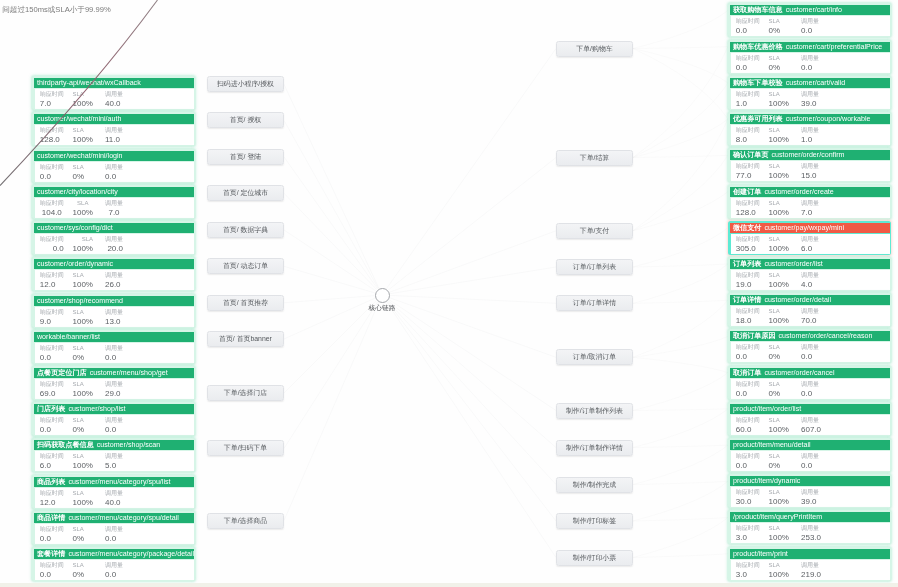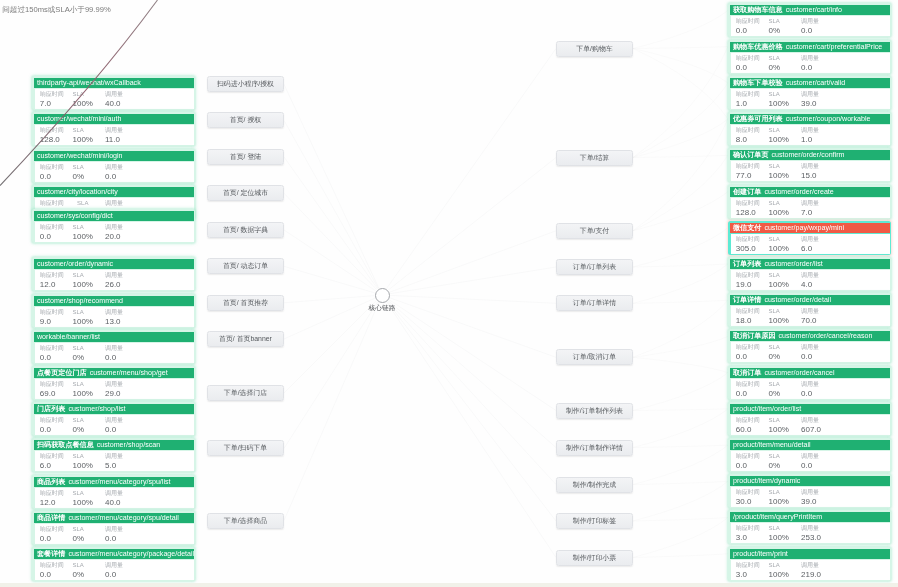--- a/index.html
+++ b/index.html
@@ -217,21 +217,21 @@
           <div class="mcell c1">
             <div class="mlabel">SLA</div>
             <div class="mval">100%</div>
           </div>
           <div class="mcell c2">
             <div class="mlabel">调用量</div>
             <div class="mval">7.0</div>
           </div>
         </div>
       </div>
-      <div class="card" style="left: 32px; top: 209px;">
+      <div class="card" style="left: 32px; top: 221px; text-align: right;">
         <div class="card-hd">
           <span class="hd-path">customer/sys/config/dict</span>
         </div>
         <div class="card-bd">
           <div class="mcell c0">
             <div class="mlabel">响应时间</div>
             <div class="mval">0.0</div>
           </div>
           <div class="mcell c1">
             <div class="mlabel">SLA</div>

